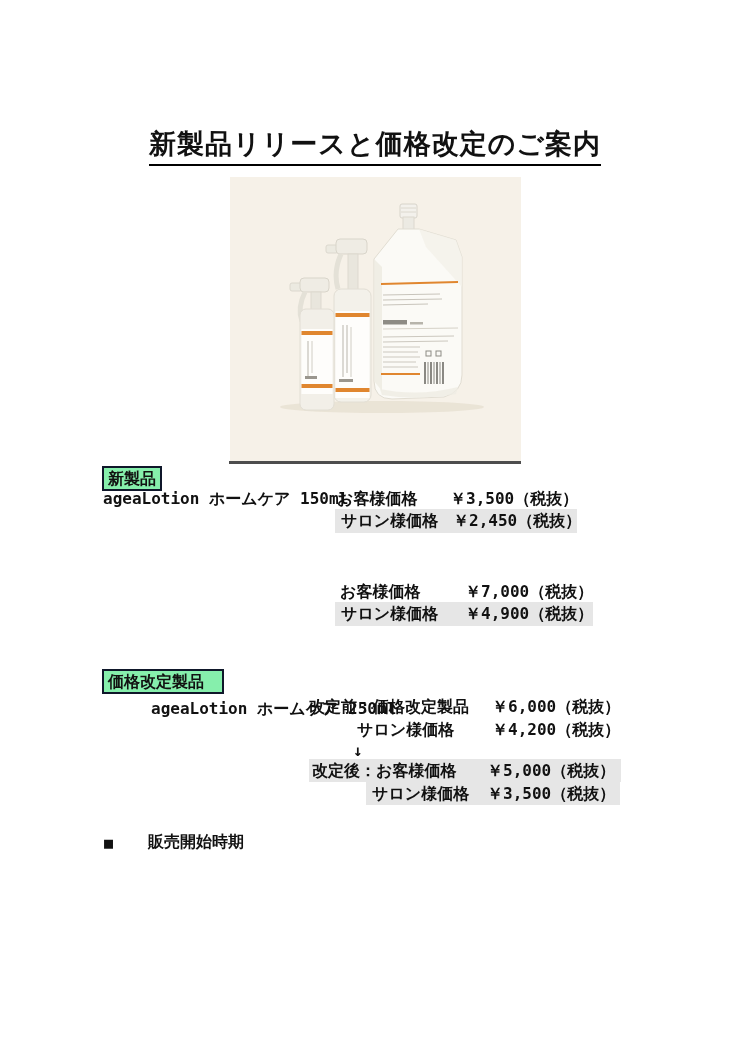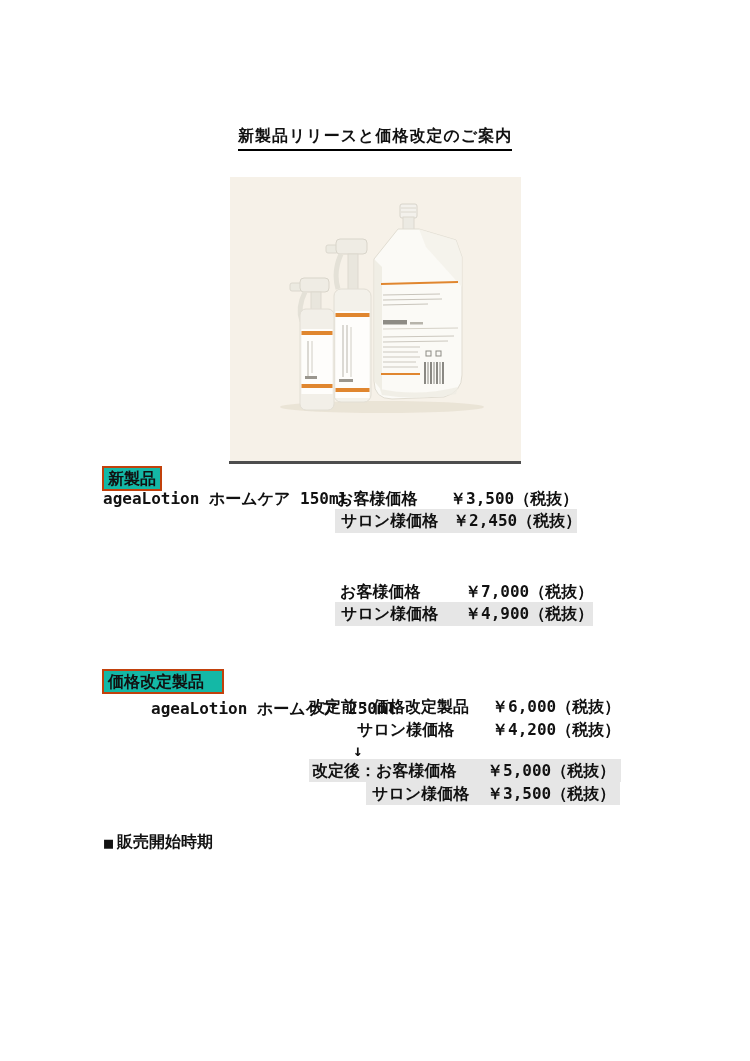--- a/index.html
+++ b/index.html
@@ -2,27 +2,27 @@
 <html><head>
 <meta charset="utf-8">
 <style>
   html,body{margin:0;padding:0;background:#ffffff;}
   .page{
     position:relative;width:750px;height:1061px;background:#ffffff;
     font-family:"DejaVu Sans Mono",monospace;color:#111;overflow:hidden;
   }
   .title-wrap{position:absolute;left:0;top:126px;width:750px;text-align:center;}
   .title-wrap .u{
-    display:inline-block;font-size:16px;font-weight:bold;letter-spacing:1px;
+    display:inline-block;font-size:27px;font-weight:bold;letter-spacing:1px;
     border-bottom:2.5px solid #000;padding-bottom:2px;
   }
   .photo{position:absolute;left:230px;top:177px;width:291px;height:284px;}
   .photo-underline{position:absolute;left:229px;top:461px;width:292px;height:3px;background:#4d4d4d;}
   .label-box{
-    position:absolute;border:2px solid #c2410c;background:#14b8a6;
+    position:absolute;border:2px solid #0f172a;background:#86efac;
     font-size:16px;font-weight:600;line-height:21px;padding:0 4px;white-space:pre;
   }
   .t{
     position:absolute;font-size:16px;font-weight:600;line-height:22px;white-space:pre;
   }
   .hlrect{position:absolute;background:#e6e6e6;}
   .bullet{font-size:15px;}
 </style>
 </head>
 <body>
@@ -137,15 +137,15 @@
 
   <div class="hlrect" style="left:309px;top:759px;width:312px;height:23px;"></div>
   <span class="t" style="left:312px;top:760px;">改定後：お客様価格</span>
   <span class="t" style="left:487px;top:760px;">￥5,000（税抜）</span>
 
   <div class="hlrect" style="left:366px;top:782px;width:254px;height:23px;"></div>
   <span class="t" style="left:372px;top:783px;">サロン様価格</span>
   <span class="t" style="left:487px;top:783px;">￥3,500（税抜）</span>
 
   <span class="t bullet" style="left:104px;top:832px;">■</span>
-  <span class="t" style="left:117px;top:831px;">販売開始時期</span>
+  <span class="t" style="left:148px;top:831px;">販売開始時期</span>
 
 </div>
 
 </body></html>

